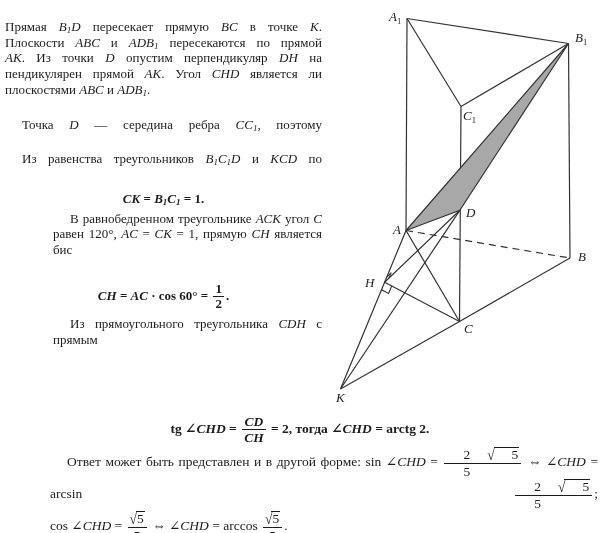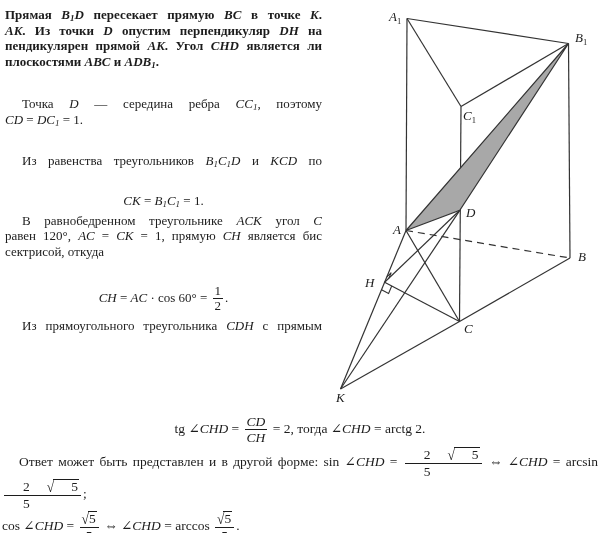--- a/index.html
+++ b/index.html
@@ -1,22 +1,22 @@
 <!DOCTYPE html>
 <html><head>
 <meta charset="utf-8">
 <style>
   html,body{margin:0;padding:0;background:#fff;}
   .page{position:relative;width:600px;height:533px;background:#ffffff;overflow:hidden;
         font-family:"Liberation Serif","DejaVu Serif",serif;color:#1c1c1c;}
   .col{position:absolute;left:5px;top:3px;width:317px;font-size:13px;line-height:15.7px;}
-  .para{margin-top:26px;}
-  .para:first-child{margin-top:4px;font-weight:bold;}
-  .formula{text-align:center;margin:24px 0 4px 0;}
-  .formula + .para{margin-top:2px;}
+  .para{margin-top:19px;}
+  .para:first-child{margin-top:16px;}
+  .formula{text-align:center;margin:24px 0 4px 0;font-weight:bold;}
+  .formula + .para{margin-top:2px;margin-left:48px;}
   .jline{text-align:justify;text-align-last:justify;}
   .lline{text-align:left;}
   .ind{text-indent:17px;}
   .it{font-style:italic;}
   sub{font-size:9px;line-height:0;vertical-align:-2px;}
   .frac{display:inline-block;vertical-align:middle;text-align:center;line-height:1.12;margin:0 2px;}
   .frac .num{display:block;padding:0 2px;}
   .frac .den{display:block;border-top:1px solid #1c1c1c;padding:0 2px;}
   .sqrt .rad{display:inline-block;transform:scaleY(1.12);margin-right:-1px;}
   .sqrt .ov{display:inline-block;border-top:1px solid #1c1c1c;line-height:1.1;padding:0 1px;}
@@ -33,36 +33,35 @@
   .figure-svg tspan.lsub{font-size:8.5px;font-style:normal;}
 </style>
 </head>
 <body>
 
 <div class="page">
 
   <div class="col">
       <div class="para">
         <div class="jline"><span class="rm">Прямая </span><span class="it">B<sub>1</sub></span><span class="it">D</span><span class="rm"> пересекает прямую </span><span class="it">BC</span><span class="rm"> в точке </span><span class="it">K</span><span class="rm">.</span></div>
+        <div class="jline"><span class="rm">Плоскости </span><span class="it">ABC</span><span class="rm"> и </span><span class="it">ADB<sub>1</sub></span><span class="rm"> пересекаются по прямой</span></div>
         <div class="jline"><span class="it">AK</span><span class="rm">. Из точки </span><span class="it">D</span><span class="rm"> опустим перпендикуляр </span><span class="it">DH</span><span class="rm"> на</span></div>
         <div class="jline"><span class="rm">пендикулярен прямой </span><span class="it">AK</span><span class="rm">. Угол </span><span class="it">CHD</span><span class="rm"> является ли</span></div>
         <div class="lline"><span class="rm">плоскостями </span><span class="it">ABC</span><span class="rm"> и </span><span class="it">ADB<sub>1</sub></span><span class="rm">.</span></div>
       </div>
       <div class="para">
         <div class="jline ind"><span class="rm">Точка </span><span class="it">D</span><span class="rm"> — середина ребра </span><span class="it">CC<sub>1</sub></span><span class="rm">, поэтому</span></div>
-        <div class="lline"><span class="it">CD</span><span class="rm"> = </span><span class="it">DC<sub>1</sub></span><span class="rm"> = 1.</span></div>
       </div>
       <div class="para">
         <div class="jline ind"><span class="rm">Из равенства треугольников </span><span class="it">B<sub>1</sub></span><span class="it">C<sub>1</sub></span><span class="it">D</span><span class="rm"> и </span><span class="it">KCD</span><span class="rm"> по</span></div>
       </div>
       <div class="formula"><span class="it">CK</span><span class="rm"> = </span><span class="it">B<sub>1</sub></span><span class="it">C<sub>1</sub></span><span class="rm"> = 1.</span></div>
       <div class="para">
         <div class="jline ind"><span class="rm">В равнобедренном треугольнике </span><span class="it">ACK</span><span class="rm"> угол </span><span class="it">C</span></div>
         <div class="jline"><span class="rm">равен 120°, </span><span class="it">AC</span><span class="rm"> = </span><span class="it">CK</span><span class="rm"> = 1, прямую </span><span class="it">CH</span><span class="rm"> является бис</span></div>
-        <div class="lline"><span class="rm">сектрисой, откуда</span></div>
       </div>
       <div class="formula"><span class="it">CH</span><span class="rm"> = </span><span class="it">AC</span><span class="rm"> · cos 60° = </span><span class="frac"><span class="num"><span class="rm">1</span></span><span class="den"><span class="rm">2</span></span></span><span class="rm">.</span></div>
       <div class="para">
         <div class="jline ind"><span class="rm">Из прямоугольного треугольника </span><span class="it">CDH</span><span class="rm"> с прямым</span></div>
       </div>
     </div>
 
   <svg class="figure-svg" viewBox="0 0 600 533">
     <line x1="407" y1="18.5" x2="568.5" y2="43.5"></line>
     <line x1="407" y1="18.5" x2="461" y2="106.5"></line>

